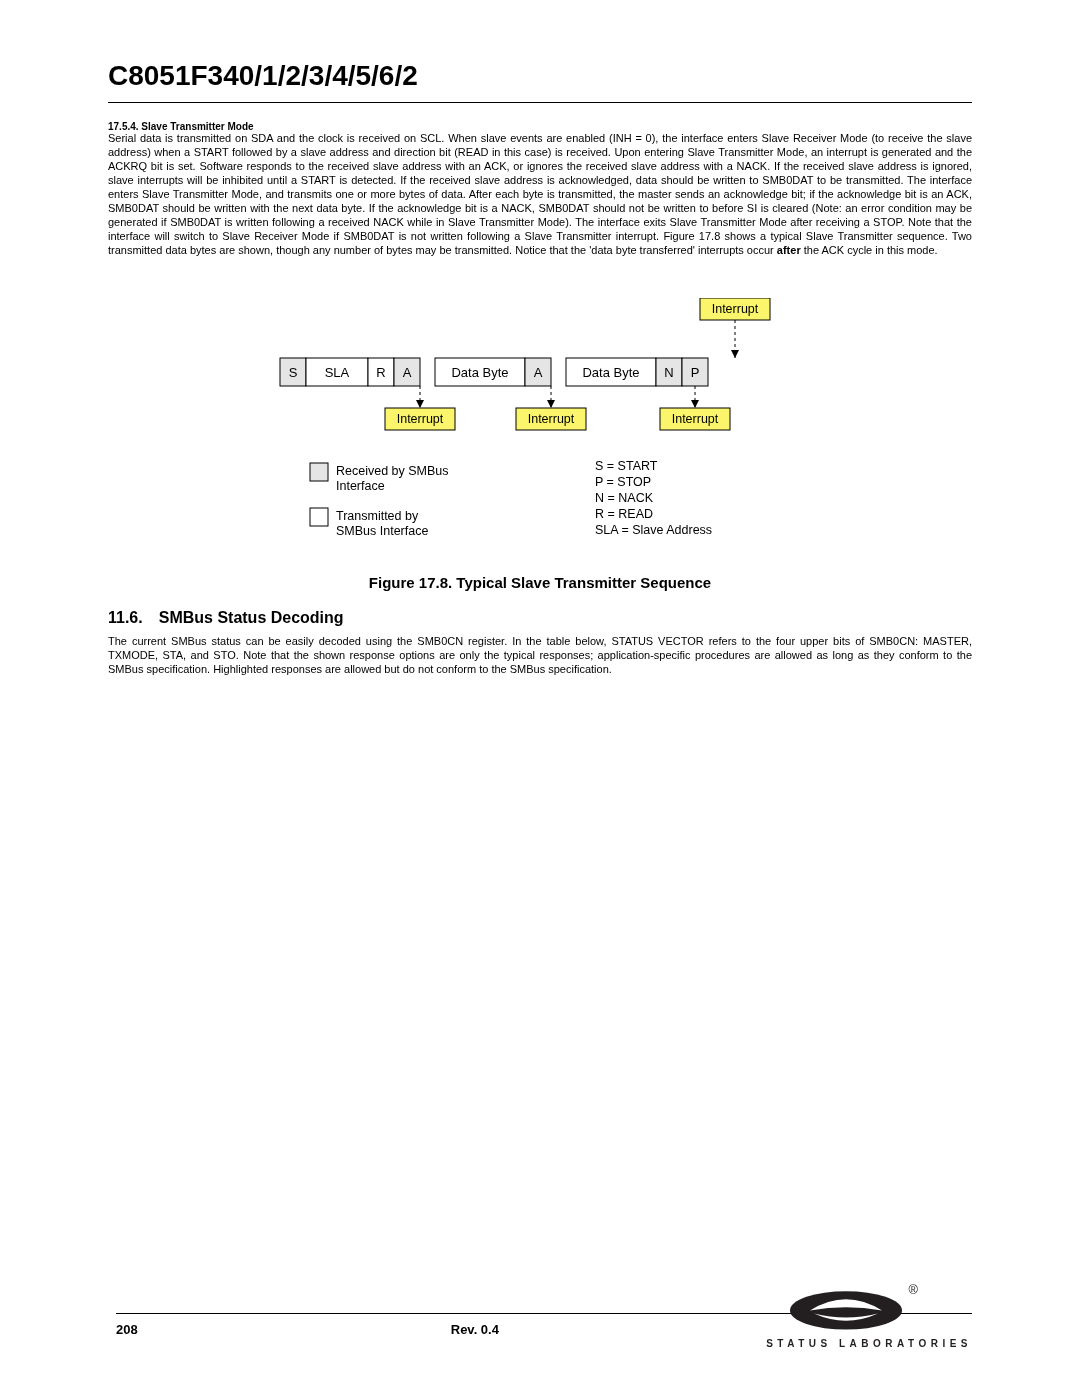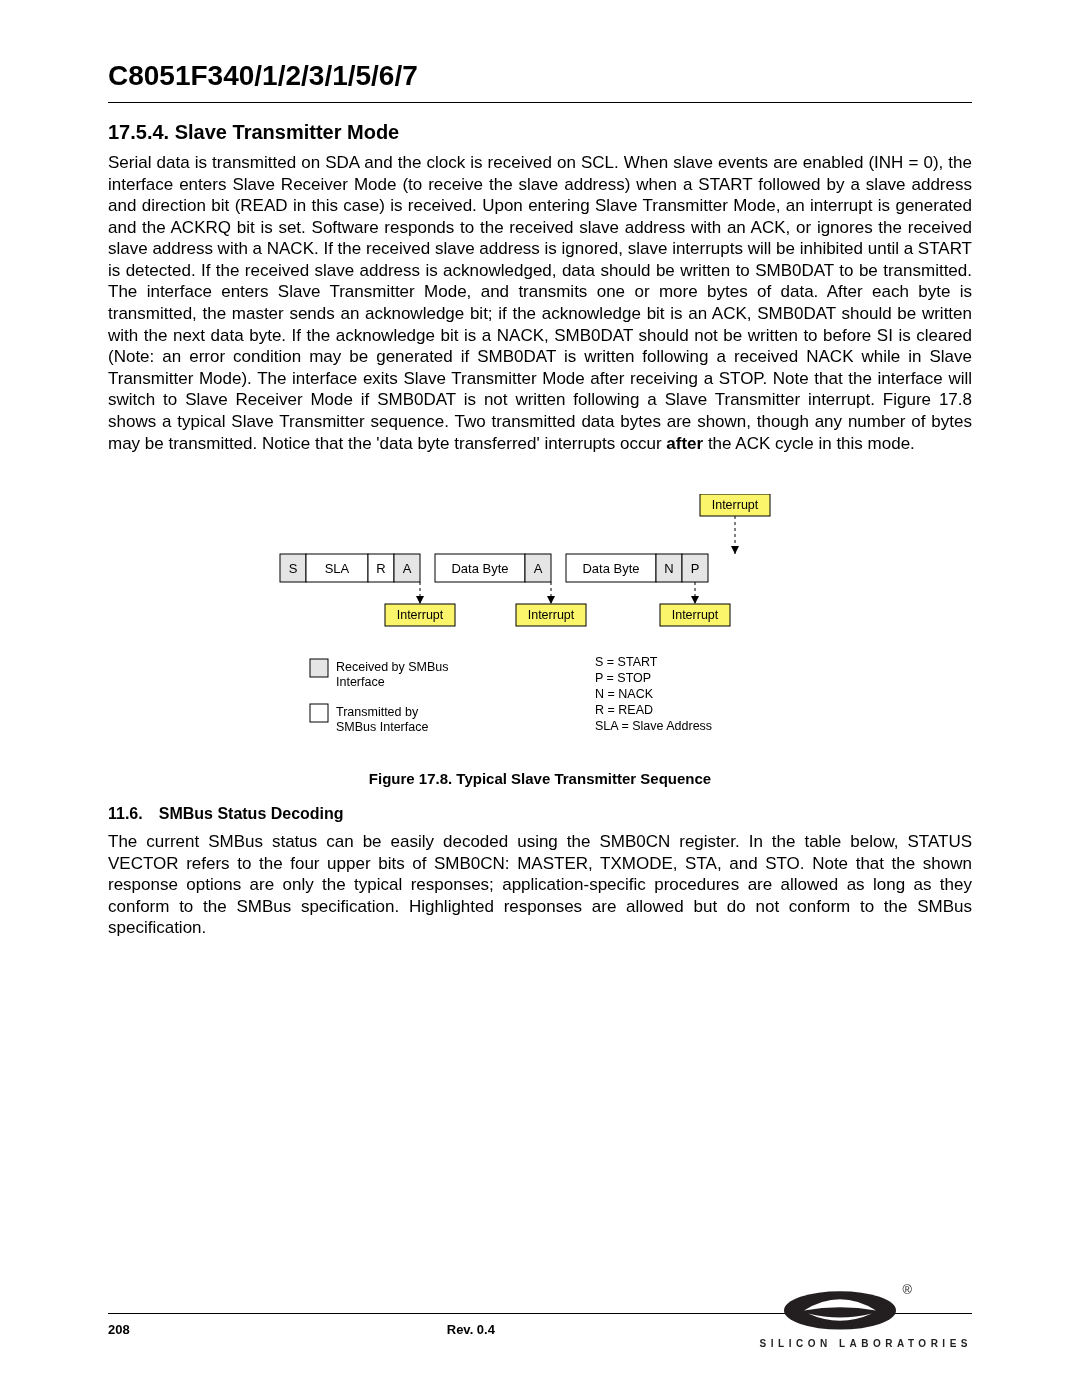--- a/index.html
+++ b/index.html
@@ -16,51 +16,50 @@
     font-size: 28px;
     font-weight: bold;
     margin-bottom: 10px;
   }
   .hr-line {
     border: none;
     border-top: 1.5px solid #000;
     margin-bottom: 18px;
   }
   .sub-heading {
-    font-size: 20px;
+    font-size: 10px;
     font-weight: bold;
-    margin-bottom: 8px;
   }
   .section-heading {
     font-size: 16px;
     font-weight: bold;
     margin-bottom: 8px;
     margin-top: 18px;
   }
   .body-text {
-    font-size: 17px;
+    font-size: 11px;
     line-height: 1.27;
     text-align: justify;
     margin-bottom: 14px;
   }
   .after-bold { font-weight: bold; }
   .figure-wrap {
     margin: 40px auto 8px auto;
     width: 560px;
     position: relative;
   }
   .figure-caption {
     font-size: 15px;
     font-weight: bold;
     text-align: center;
     margin: 12px 0 18px 0;
   }
   .footer {
     position: absolute;
-    left: 108px;
+    left: 116px;
     right: 108px;
     bottom: 60px;
   }
   .footer-line {
     border: none;
     border-top: 1.3px solid #000;
     margin-bottom: 8px;
   }
   .footer-row {
     display: flex;
@@ -80,21 +79,21 @@
     font-size: 10px;
     letter-spacing: 4.5px;
     font-weight: bold;
     color:#231f20;
   }
   svg text { font-family: Arial, Helvetica, sans-serif; }
 </style>
 </head>
 <body>
 
-<h1 class="chip-title">C8051F340/1/2/3/1/5/6/7</h1>
+<h1 class="chip-title">C8051F340/1/2/3/4/5/6/2</h1>
 <hr class="hr-line">
 
 <div class="sub-heading">17.5.4. Slave Transmitter Mode</div>
 <p class="body-text">
   <span>Serial data is transmitted on SDA and the clock is received on SCL. When slave events are enabled (INH = 0), the interface enters Slave Receiver Mode (to receive the slave address) when a START followed by a slave address and direction bit (READ in this case) is received. Upon entering Slave Transmitter Mode, an interrupt is generated and the ACKRQ bit is set. Software responds to the received slave address with an ACK, or ignores the received slave address with a NACK. If the received slave address is ignored, slave interrupts will be inhibited until a START is detected. If the received slave address is acknowledged, data should be written to SMB0DAT to be transmitted. The interface enters Slave Transmitter Mode, and transmits one or more bytes of data. After each byte is transmitted, the master sends an acknowledge bit; if the acknowledge bit is an ACK, SMB0DAT should be written with the next data byte. If the acknowledge bit is a NACK, SMB0DAT should not be written to before SI is cleared (Note: an error condition may be generated if SMB0DAT is written following a received NACK while in Slave Transmitter Mode). The interface exits Slave Transmitter Mode after receiving a STOP. Note that the interface will switch to Slave Receiver Mode if SMB0DAT is not written following a Slave Transmitter interrupt. Figure 17.8 shows a typical Slave Transmitter sequence. Two transmitted data bytes are shown, though any number of bytes may be transmitted. Notice that the 'data byte transferred' interrupts occur </span><span class="after-bold">after</span><span> the ACK cycle in this mode.</span>
 </p>
 
 <div class="figure-wrap">
   <svg width="560" height="260">
 
@@ -175,14 +174,14 @@
 </div>
 
 <div class="logo-block">
   <svg class="logo-svg" viewBox="0 0 200 70">
     <ellipse cx="100" cy="38" rx="70" ry="24" fill="#231f20"></ellipse>
     <path d="M 55 38 Q 100 10 145 38 Q 100 30 55 38 Z" fill="#fff"></path>
     <path d="M 55 38 Q 100 46 145 38 Q 100 66 55 38 Z" fill="#fff" opacity="0.0"></path>
     <path d="M 60 42 Q 100 60 140 42 Q 100 52 60 42 Z" fill="#fff"></path>
     <text x="178" y="18" font-size="16" fill="#231f20">®</text>
   </svg>
-  <div class="logo-text">SILICON LABORATORIES</div>
+  <div class="logo-text">STATUS LABORATORIES</div>
 </div>
 
 </body></html>

